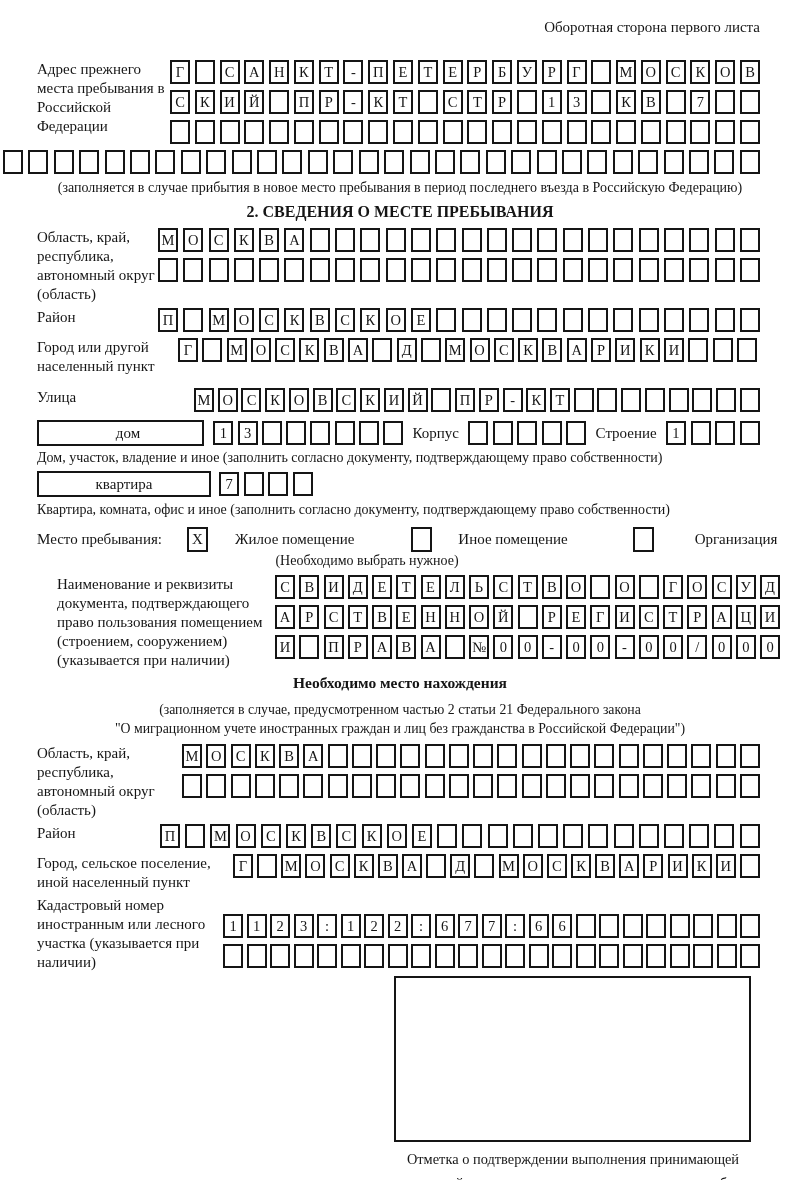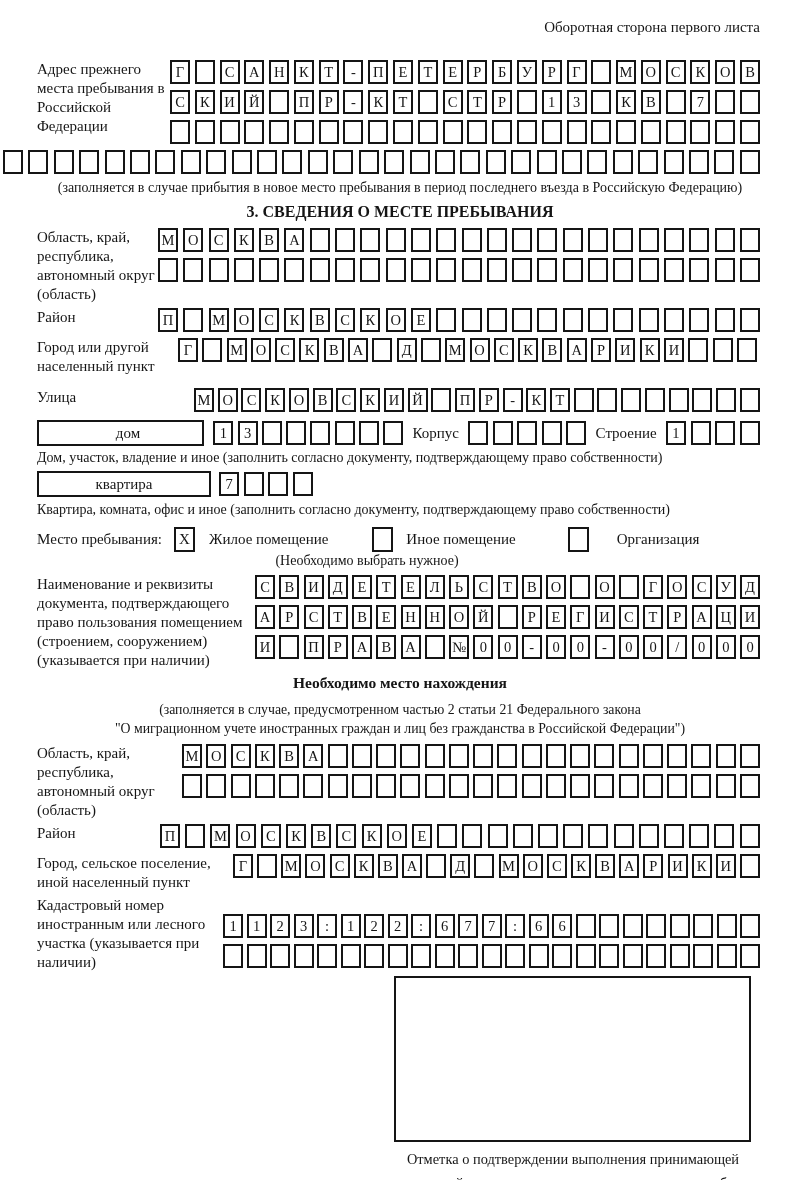--- a/index.html
+++ b/index.html
@@ -145,21 +145,21 @@
         <span class="cell"></span>
         <span class="cell"></span>
         <span class="cell"></span>
         <span class="cell"></span>
         <span class="cell"></span>
         <span class="cell"></span>
         <span class="cell"></span>
       </div>
     <div class="caption center-page" style="margin-top:6px;">(заполняется в случае прибытия в новое место пребывания в период последнего въезда в Российскую Федерацию)</div>
 
-    <div class="sec-title center-page" style="margin-top:7px;">3. СВЕДЕНИЯ О МЕСТЕ ПРЕБЫВАНИЯ</div>
+    <div class="sec-title center-page" style="margin-top:7px;">2. СВЕДЕНИЯ О МЕСТЕ ПРЕБЫВАНИЯ</div>
 
     <div class="block" style="margin-top:7px;">
       <div class="lbl" style="width:121px;">Область, край, республика, автономный округ (область)</div>
       <div class="rows">
         <div class="cellrow w602">
             <span class="cell">М</span>
             <span class="cell">О</span>
             <span class="cell">С</span>
             <span class="cell">К</span>
             <span class="cell">В</span>
@@ -336,33 +336,33 @@
       <div class="namebox" style="width:174px;">квартира</div>
       <div class="cellrow w94">
           <span class="cell">7</span>
           <span class="cell"></span>
           <span class="cell"></span>
           <span class="cell"></span>
         </div>
     </div>
     <div class="caption" style="margin-top:5px;">Квартира, комната, офис и иное (заполнить согласно документу, подтверждающему право собственности)</div>
 
-    <div style="display:flex;align-items:center;margin-top:8px;">
+    <div style="display:flex;align-items:center;margin-top:8px;gap:13px;">
       <span class="inline-lbl">Место пребывания:</span>
       <span class="chk" style="margin-left:12px;">X</span>
       <span class="inline-lbl" style="margin-left:14px;">Жилое помещение</span>
       <span class="chk" style="margin-left:44px;"></span>
       <span class="inline-lbl" style="margin-left:13px;">Иное помещение</span>
       <span class="chk" style="margin-left:52px;"></span>
       <span class="inline-lbl" style="margin-left:28px;">Организация</span>
     </div>
     <div class="caption" style="margin-top:1px;text-align:center;width:660px;">(Необходимо выбрать нужное)</div>
 
     <div class="block" style="margin-top:6px;">
-      <div class="lbl" style="width:218px;">Наименование и реквизиты документа, подтверждающего право пользования помещением (строением, сооружением) (указывается при наличии)</div>
+      <div class="lbl" style="width:218px;margin-left:20px;">Наименование и реквизиты документа, подтверждающего право пользования помещением (строением, сооружением) (указывается при наличии)</div>
       <div class="rows">
         <div class="cellrow w505">
             <span class="cell">С</span>
             <span class="cell">В</span>
             <span class="cell">И</span>
             <span class="cell">Д</span>
             <span class="cell">Е</span>
             <span class="cell">Т</span>
             <span class="cell">Е</span>
             <span class="cell">Л</span>

